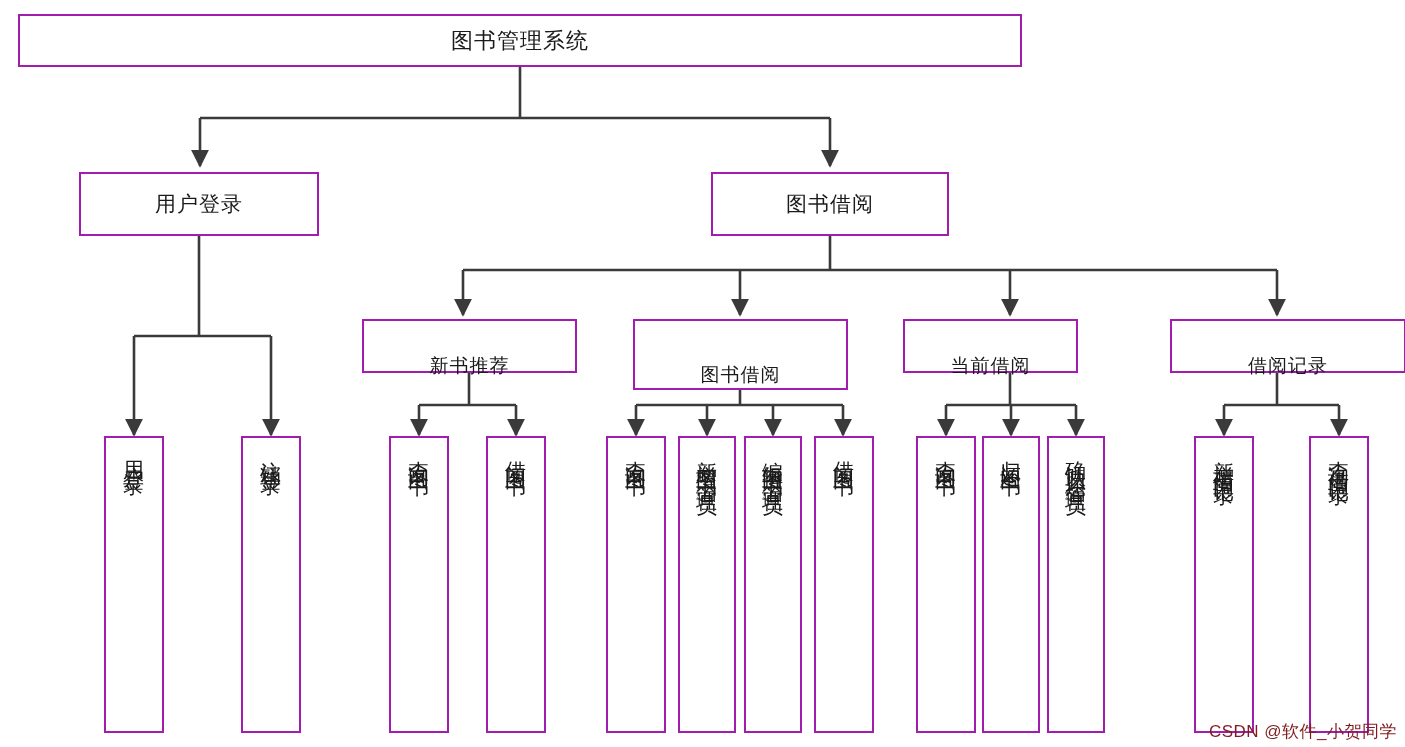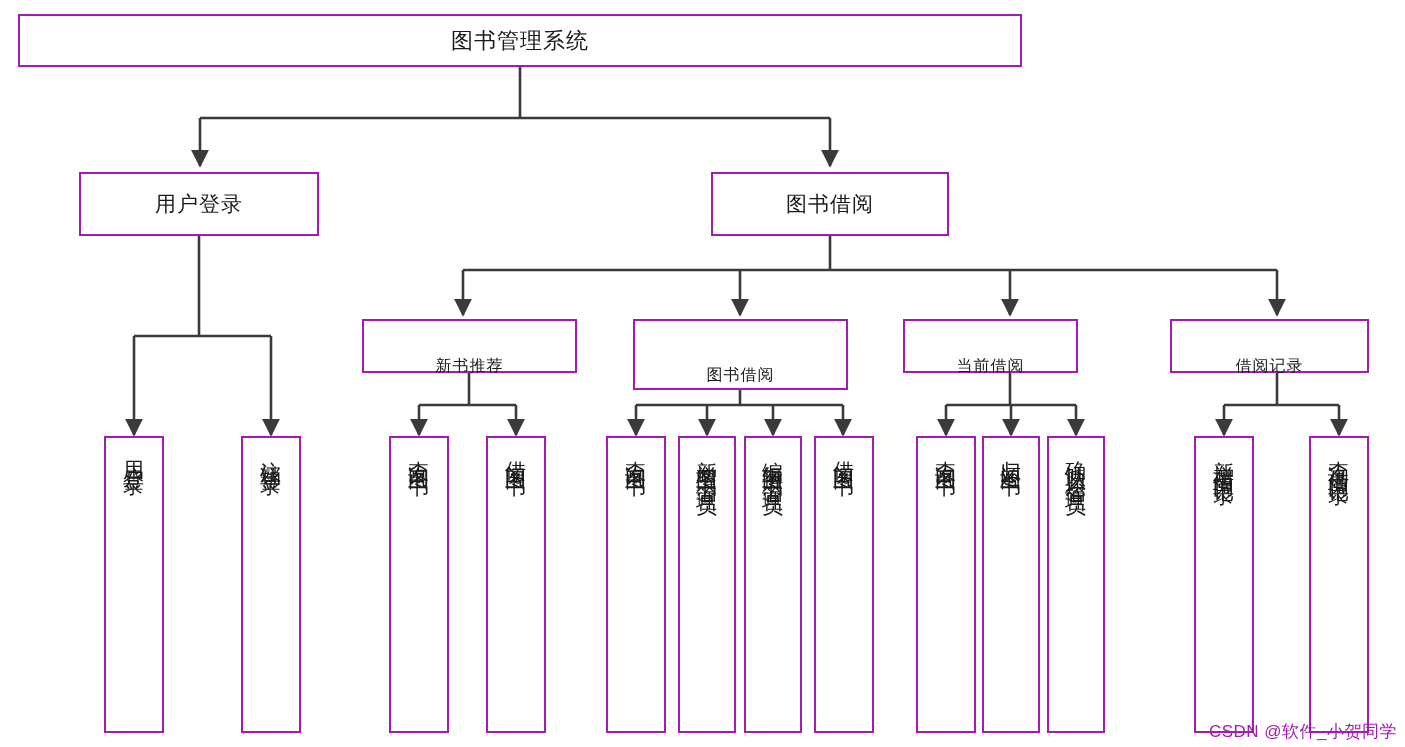--- a/index.html
+++ b/index.html
@@ -36,42 +36,42 @@
     color: #1a1a1a;
   }
   .node .label {
     font-size: 21px;
     line-height: 1.25;
     letter-spacing: 1px;
     white-space: nowrap;
   }
   .node.root .label { font-size: 22px; }
   .node.lvl1 .label { font-size: 21px; }
-  .node.lvl2 .label { font-size: 16px; margin-top: 40px; }
+  .node.lvl2 .label { font-size: 19px; margin-top: 40px; }
 
   
   .node.leaf {
     align-items: flex-start;
     justify-content: center;
     padding-top: 6px;
   }
   .node.leaf .label {
     writing-mode: vertical-rl;
     text-orientation: upright;
     font-size: 21px;
     letter-spacing: 5px;
     line-height: 1;
     white-space: nowrap;
   }
   .watermark {
     position: absolute;
     right: 8px;
     bottom: 4px;
     font-size: 17px;
-    color: #a21caf;
+    color: #7f1d1d;
     letter-spacing: 0.5px;
     white-space: nowrap;
   }
 </style>
 </head>
 <body>
 
 <div id="canvas">
 
   <svg class="connectors" viewBox="0 0 1405 747" xmlns="http://www.w3.org/2000/svg">
@@ -137,21 +137,21 @@
 
   <div class="node lvl2" style="left:362px; top:319px; width:215px; height:54px;">
     <span class="label">新书推荐</span>
   </div>
   <div class="node lvl2" style="left:633px; top:319px; width:215px; height:71px;">
     <span class="label">图书借阅</span>
   </div>
   <div class="node lvl2" style="left:903px; top:319px; width:175px; height:54px;">
     <span class="label">当前借阅</span>
   </div>
-  <div class="node lvl2" style="left:1170px; top:319px; width:199px; height:54px;">
+  <div class="node lvl2" style="left:1170px; top:319px; width:236px; height:54px;">
     <span class="label">借阅记录</span>
   </div>
 
   <div class="node leaf" style="left:104px; top:436px; width:60px; height:297px;">
     <span class="label">用户登录</span>
   </div>
   <div class="node leaf" style="left:241px; top:436px; width:60px; height:297px;">
     <span class="label">注销登录</span>
   </div>
 

